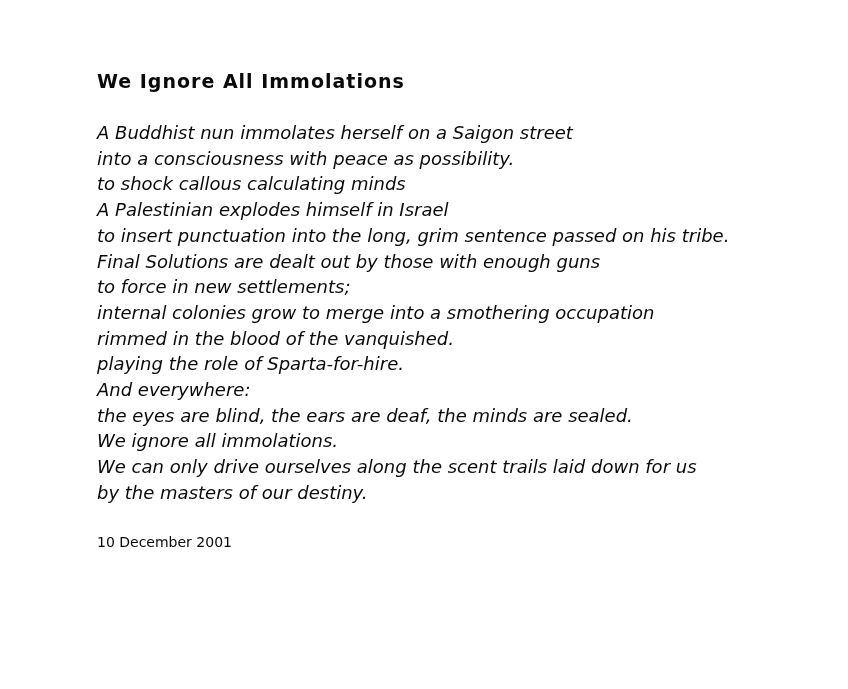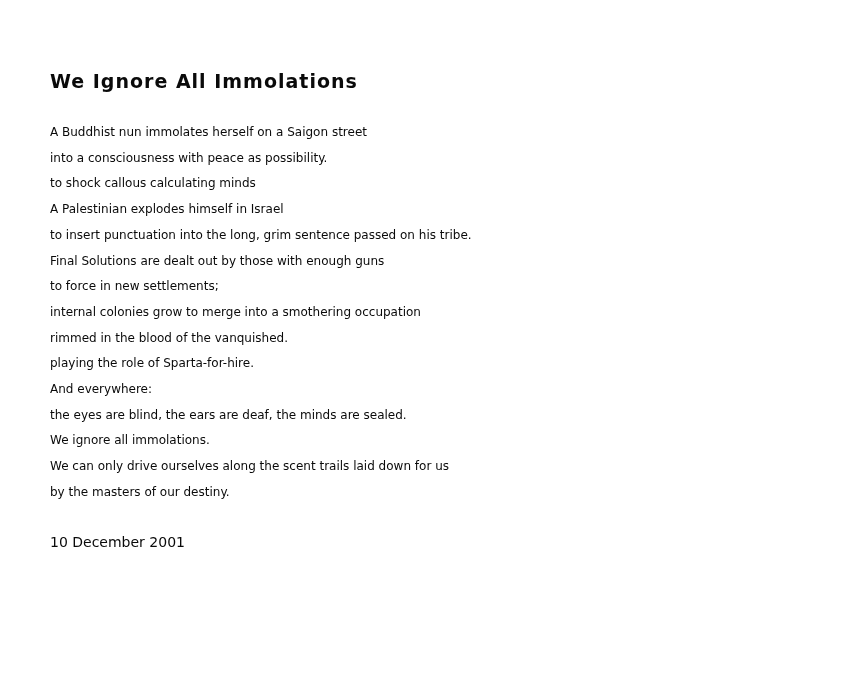--- a/index.html
+++ b/index.html
@@ -5,35 +5,36 @@
   html, body {
     margin: 0;
     padding: 0;
     background: #ffffff;
   }
   .page {
     width: 848px;
     height: 556px;
     background: #ffffff;
     box-sizing: border-box;
-    padding: 68px 40px 0 50px;
+    padding: 68px 40px 0 97px;
     color: #0a0a0a;
     font-family: "DejaVu Sans", "Liberation Sans", sans-serif;
     overflow: hidden;
   }
   .poem-title {
     font-size: 19px;
     font-weight: bold;
     letter-spacing: 1px;
     line-height: 26px;
     margin: 0 0 26px 0;
   }
   .poem-body {
-    font-size: 12px;
+    font-size: 18px;
     line-height: 25.7px;
+    font-style: italic;
   }
   .poem-line {
     white-space: nowrap;
   }
   .poem-date {
     font-size: 14px;
     line-height: 26px;
     margin-top: 23px;
   }
   .poem-separator {

